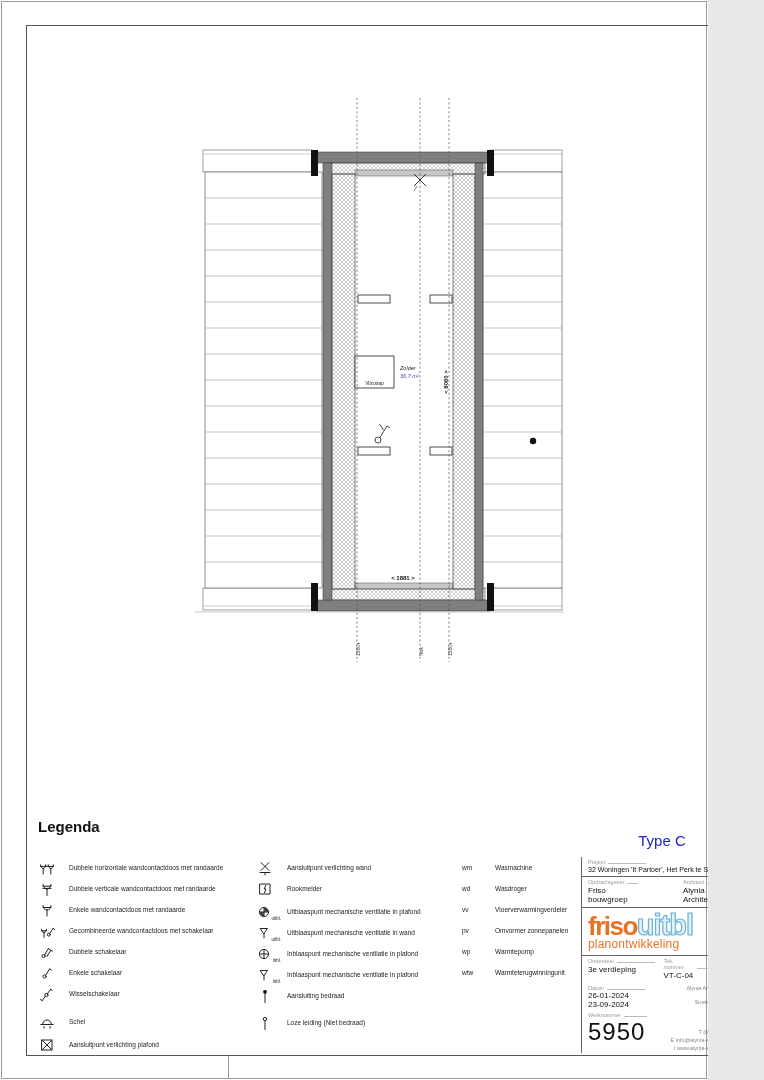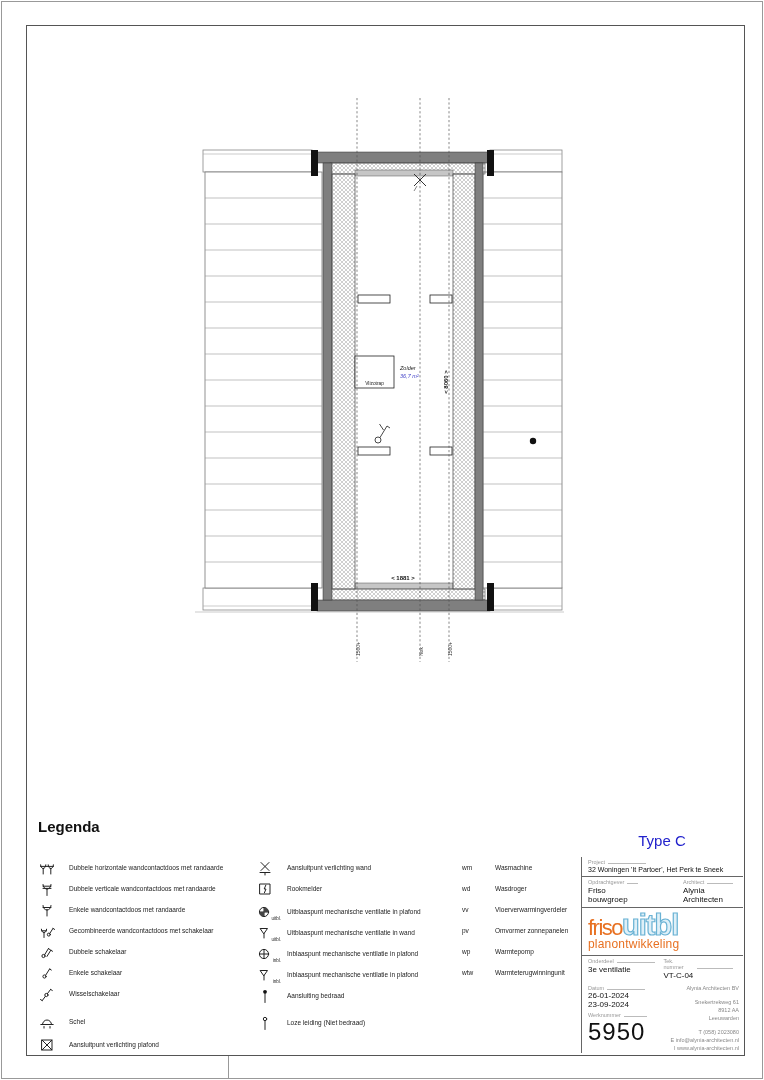--- a/index.html
+++ b/index.html
@@ -1,16 +1,16 @@
 <!DOCTYPE html>
 <html><head>
 <meta charset="utf-8">
 <style>
   html,body{margin:0;padding:0;background:#e8e8e8;}
-  #page{position:relative;width:764px;height:1080px;background:#fff;overflow:hidden;
+  #page{position:relative;width:708px;height:1080px;background:#fff;overflow:hidden;
         font-family:"Liberation Sans",sans-serif;color:#222;}
   .page-edge{position:absolute;inset:1px;border:1px solid #999;}
   .frame{position:absolute;left:26px;top:25px;width:717px;height:1029px;border:1px solid #555;}
   .fold-mark{position:absolute;left:228px;top:1056px;width:1px;height:22px;background:#999;}
 
   
   #plan-svg{position:absolute;left:190px;top:90px;}
 
   
   .legend-title{position:absolute;left:38px;top:818px;font-size:15px;font-weight:bold;color:#111;}
@@ -33,21 +33,21 @@
   .tb-row{padding:2px 4px 3px 6px;}
   .tb-line{border-bottom:1px solid #666;gap:39px;}
   .tb-cols{display:flex;}
   .tb-cols > div{flex:1;}
   .flab{display:flex;align-items:flex-end;font-size:5.5px;color:#999;line-height:1.1;}
   .flab .rule{flex:0 1 38px;border-bottom:1px solid #bbb;margin:0 6px 1px 3px;height:4px;}
   .fval{font-size:8px;color:#111;margin-top:1px;}
   .fval-sm{font-size:7px;color:#111;margin-top:1px;white-space:nowrap;}
   .logo{padding:3px 2px 4px 6px;}
   .logo-main{white-space:nowrap;line-height:1;}
-  .logo-friso{font-size:22px;font-weight:normal;color:#e87122;letter-spacing:-1.5px;}
+  .logo-friso{font-size:26px;font-weight:bold;color:#e87122;letter-spacing:-1.5px;}
   .logo-plan{font-size:29px;font-weight:bold;color:#dff0f8;-webkit-text-stroke:1.2px #6ab2d4;letter-spacing:-1px;}
   .logo-tag{font-size:12px;color:#e87122;margin-top:-3px;letter-spacing:0.2px;}
   .tb-bottom{display:flex;padding:2px 4px 0 6px;}
   .tb-bottom .bl{flex:1;}
   .tb-bottom .br{width:86px;text-align:right;font-size:5.5px;color:#888;line-height:1.45;}
   .br .grp{margin-top:6px;}
   .wnum{font-size:24px;color:#111;line-height:1;margin-top:2px;letter-spacing:1px;}
   .dateval{font-size:8px;color:#111;}
 </style>
 </head>
@@ -362,21 +362,21 @@
           <span class="logo-friso">friso</span><span class="logo-plan">uitbl</span>
         </div>
         <div class="logo-tag">planontwikkeling</div>
       </div>
       <div class="tb-row tb-cols">
         <div>
           <div class="flab">
               <span>Onderdeel</span>
               <span class="rule"></span>
             </div>
-          <div class="fval">3e ventilatie</div>
+          <div class="fval">3e verdieping</div>
         </div>
         <div>
           <div class="flab">
               <span>Tek. nummer</span>
               <span class="rule"></span>
             </div>
           <div class="fval">VT-C-04</div>
         </div>
       </div>
       <div class="tb-bottom">

